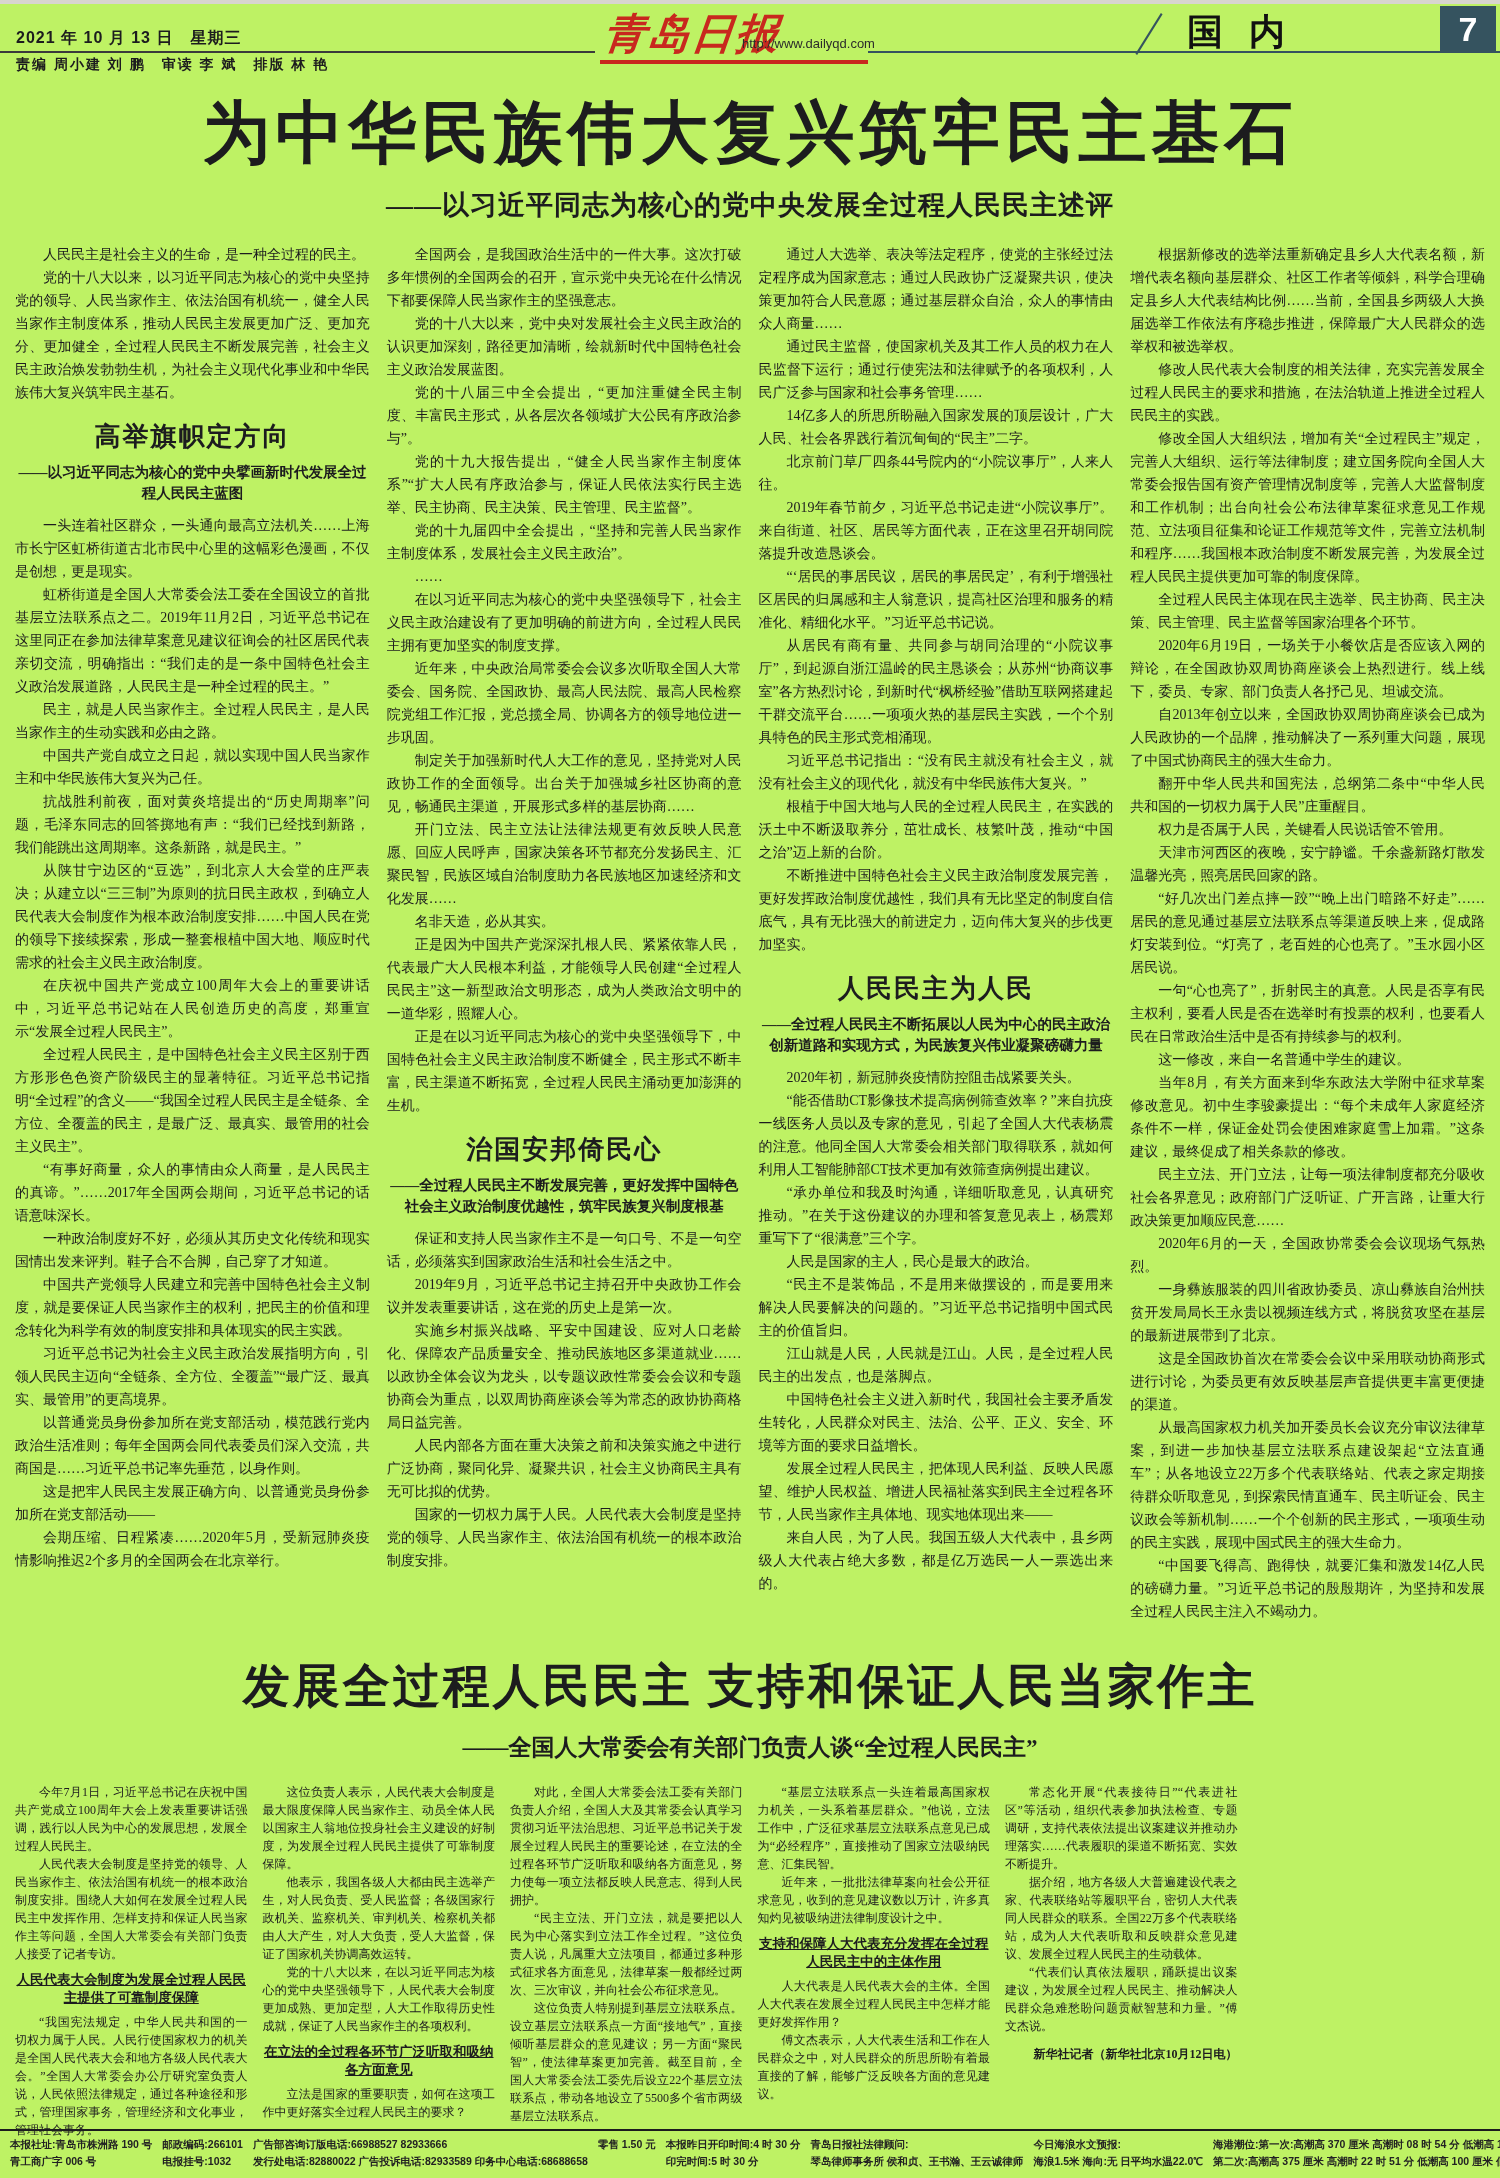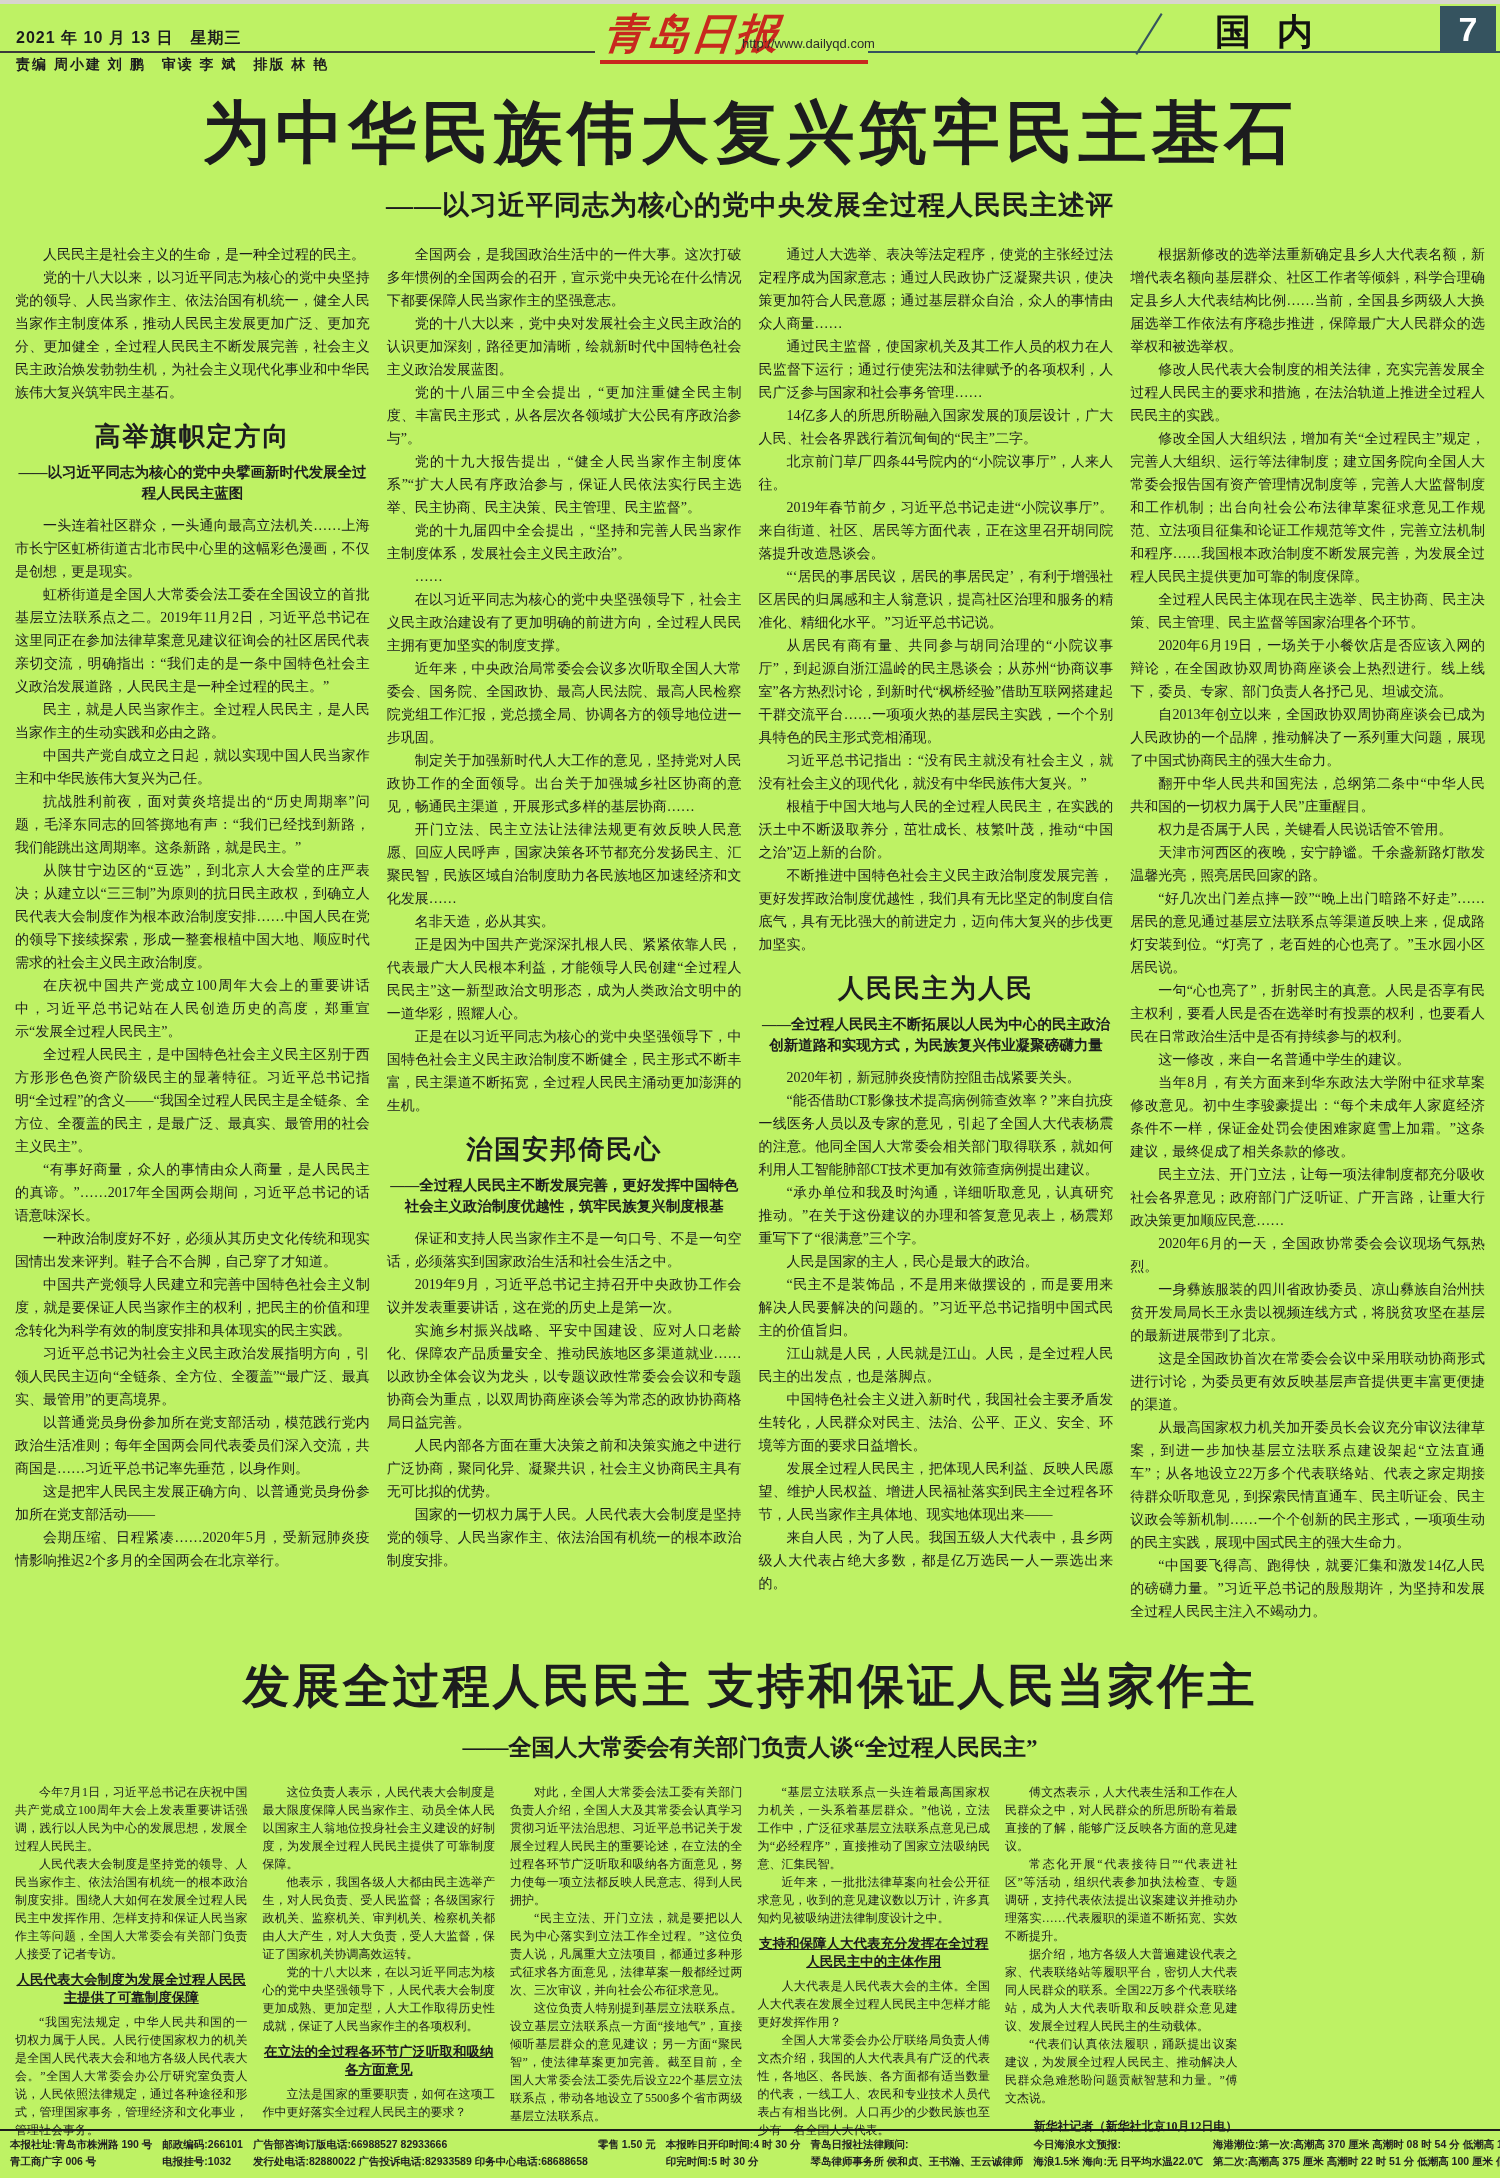--- a/index.html
+++ b/index.html
@@ -12,21 +12,21 @@
   .m-daterule{position:absolute;left:0;top:47px;width:595px;height:2px;background:#3a3a3a;}
   .m-editors{position:absolute;left:16px;top:52px;font-family:"Liberation Sans","DejaVu Sans",sans-serif;
           font-weight:bold;font-size:14px;letter-spacing:2px;}
   .m-logo{position:absolute;left:604px;top:2px;color:#c8281e;font-size:42px;font-weight:bold;
           font-style:italic;letter-spacing:2px;transform:skewX(-6deg);}
   .m-url{position:absolute;left:742px;top:32px;font-family:"Liberation Sans","DejaVu Sans",sans-serif;
           font-size:13px;color:#2b2b2b;}
   .m-redrule{position:absolute;left:600px;top:56px;width:268px;height:4px;background:#c8281e;}
   .m-slaterule{position:absolute;left:868px;top:47px;width:632px;height:2px;background:#35535f;}
   .m-diag{position:absolute;left:1148px;top:6px;width:2px;height:48px;background:#35535f;transform:rotate(32deg);}
-  .m-section{position:absolute;left:1215px;top:4px;font-size:36px;font-weight:bold;letter-spacing:26px;color:#111;}
+  .m-section{position:absolute;left:1187px;top:4px;font-size:36px;font-weight:bold;letter-spacing:26px;color:#111;}
   .m-pagenum{position:absolute;right:4px;top:2px;width:56px;height:46px;background:#35535f;color:#fff;
           font-family:"Liberation Sans","DejaVu Sans",sans-serif;font-weight:bold;font-size:34px;
           display:flex;align-items:center;justify-content:center;}
   
   .headline{margin:26px 30px 0;text-align:center;font-weight:bold;font-size:68px;letter-spacing:5px;line-height:1.1;}
   .subline{margin:16px 0 0;text-align:center;font-weight:bold;font-size:27px;letter-spacing:1px;}
   .body{margin:20px 15px 0;column-fill:auto;text-align:justify;overflow:hidden;}
   .cols4{height:1382px;column-count:4;column-gap:17px;font-size:14px;line-height:23px;}
   .para{margin:0;text-indent:2em;break-inside:avoid-column;}
   .cols4 .t-h{break-inside:avoid;break-after:avoid;text-indent:0;text-align:center;font-weight:bold;
@@ -164,21 +164,20 @@
         <p class="para t-p">党的十八大以来，在以习近平同志为核心的党中央坚强领导下，人民代表大会制度更加成熟、更加定型，人大工作取得历史性成就，保证了人民当家作主的各项权利。</p>
         <p class="para t-h">在立法的全过程各环节广泛听取和吸纳各方面意见</p>
         <p class="para t-p">立法是国家的重要职责，如何在这项工作中更好落实全过程人民民主的要求？</p>
         <p class="para t-p">对此，全国人大常委会法工委有关部门负责人介绍，全国人大及其常委会认真学习贯彻习近平法治思想、习近平总书记关于发展全过程人民民主的重要论述，在立法的全过程各环节广泛听取和吸纳各方面意见，努力使每一项立法都反映人民意志、得到人民拥护。</p>
         <p class="para t-p">“民主立法、开门立法，就是要把以人民为中心落实到立法工作全过程。”这位负责人说，凡属重大立法项目，都通过多种形式征求各方面意见，法律草案一般都经过两次、三次审议，并向社会公布征求意见。</p>
         <p class="para t-p">这位负责人特别提到基层立法联系点。设立基层立法联系点一方面“接地气”，直接倾听基层群众的意见建议；另一方面“聚民智”，使法律草案更加完善。截至目前，全国人大常委会法工委先后设立22个基层立法联系点，带动各地设立了5500多个省市两级基层立法联系点。</p>
         <p class="para t-p">“基层立法联系点一头连着最高国家权力机关，一头系着基层群众。”他说，立法工作中，广泛征求基层立法联系点意见已成为“必经程序”，直接推动了国家立法吸纳民意、汇集民智。</p>
         <p class="para t-p">近年来，一批批法律草案向社会公开征求意见，收到的意见建议数以万计，许多真知灼见被吸纳进法律制度设计之中。</p>
         <p class="para t-h">支持和保障人大代表充分发挥在全过程人民民主中的主体作用</p>
         <p class="para t-p">人大代表是人民代表大会的主体。全国人大代表在发展全过程人民民主中怎样才能更好发挥作用？</p>
-        <p class="para t-p">全国人大常委会办公厅联络局负责人傅文杰介绍，我国的人大代表具有广泛的代表性，各地区、各民族、各方面都有适当数量的代表，一线工人、农民和专业技术人员代表占有相当比例。人口再少的少数民族也至少有一名全国人大代表。</p>
         <p class="para t-p">傅文杰表示，人大代表生活和工作在人民群众之中，对人民群众的所思所盼有着最直接的了解，能够广泛反映各方面的意见建议。</p>
         <p class="para t-p">常态化开展“代表接待日”“代表进社区”等活动，组织代表参加执法检查、专题调研，支持代表依法提出议案建议并推动办理落实……代表履职的渠道不断拓宽、实效不断提升。</p>
         <p class="para t-p">据介绍，地方各级人大普遍建设代表之家、代表联络站等履职平台，密切人大代表同人民群众的联系。全国22万多个代表联络站，成为人大代表听取和反映群众意见建议、发展全过程人民民主的生动载体。</p>
         <p class="para t-p">“代表们认真依法履职，踊跃提出议案建议，为发展全过程人民民主、推动解决人民群众急难愁盼问题贡献智慧和力量。”傅文杰说。</p>
         <p class="para t-sig">新华社记者（新华社北京10月12日电）</p>
       </div>
   </section>
 
   <footer>
 

